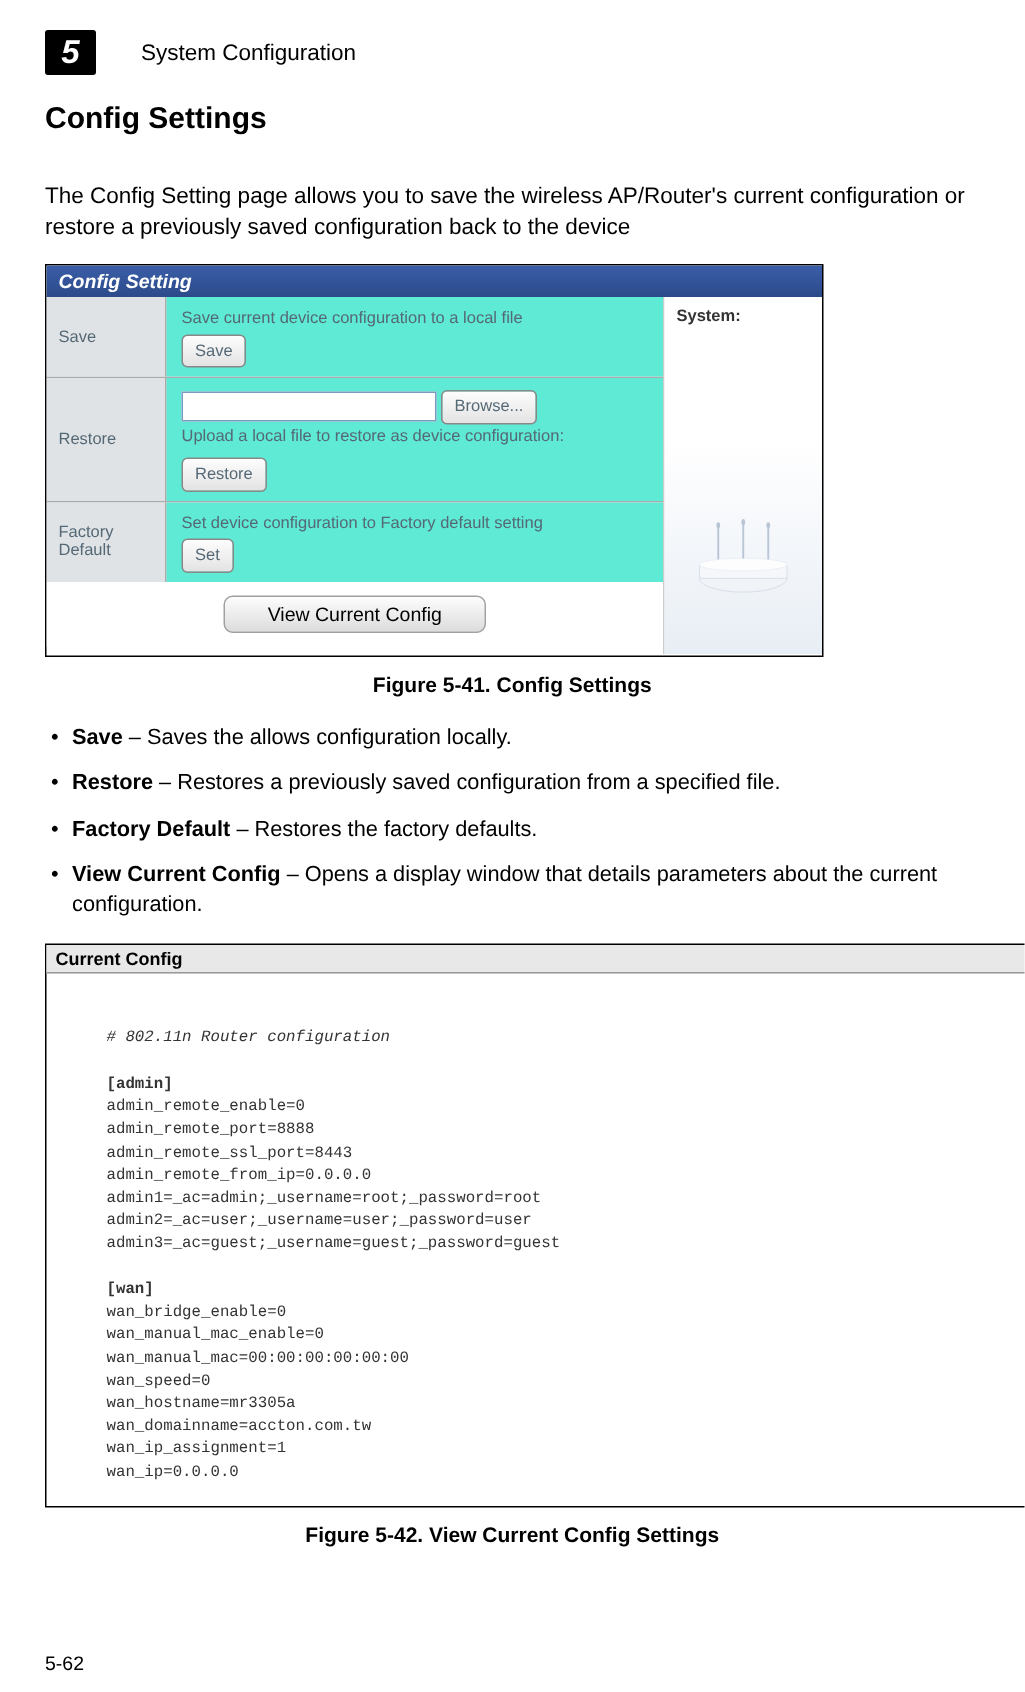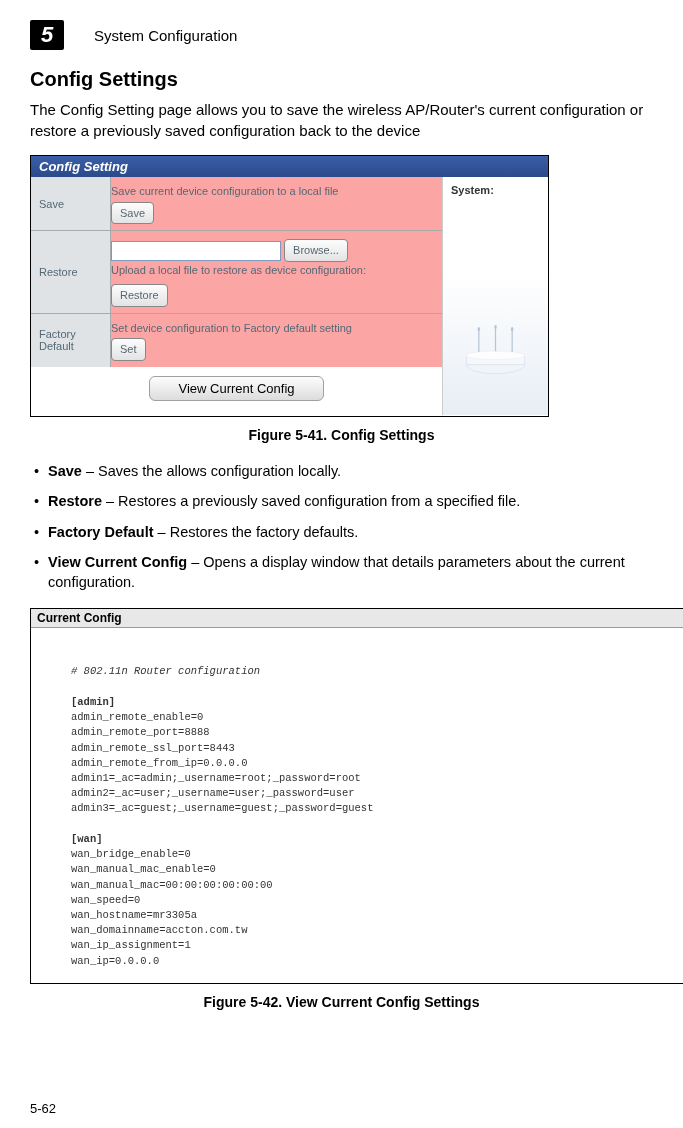--- a/index.html
+++ b/index.html
@@ -35,21 +35,21 @@
       margin-right: 30px;
       font-style: italic;
       border-radius: 2px;
     }
     .chapter-text {
       font-size: 15px;
     }
     .section-title {
       font-size: 20px;
       font-weight: bold;
-      margin-bottom: 8px;
+      margin-bottom: 29px;
     }
     .intro-text {
       font-size: 15px;
       line-height: 1.4;
       margin-bottom: 14px;
     }
     
     .fig1 {
       border: 1px solid #000;
       width: 519px;
@@ -91,24 +91,24 @@
       background: #dfe3e6;
       font-size: 11px;
       color: #556875;
       padding: 18px 8px;
       border-right: 1px solid #aaa;
       display: flex;
       align-items: center;
     }
     .cfg-body {
       flex: 1;
-      padding: 6px 0;
+      padding: 6px 10px;
       font-size: 11px;
       color: #556875;
-      background: #fca5a5;
+      background: #5eead4;
       line-height: 1.5;
     }
     .ui-btn {
       display: inline-block;
       border: 1px solid #888;
       background: linear-gradient(#fdfdfd, #e3e3e3);
       border-radius: 4px;
       padding: 2px 8px;
       font-size: 11px;
       margin-top: 2px;

